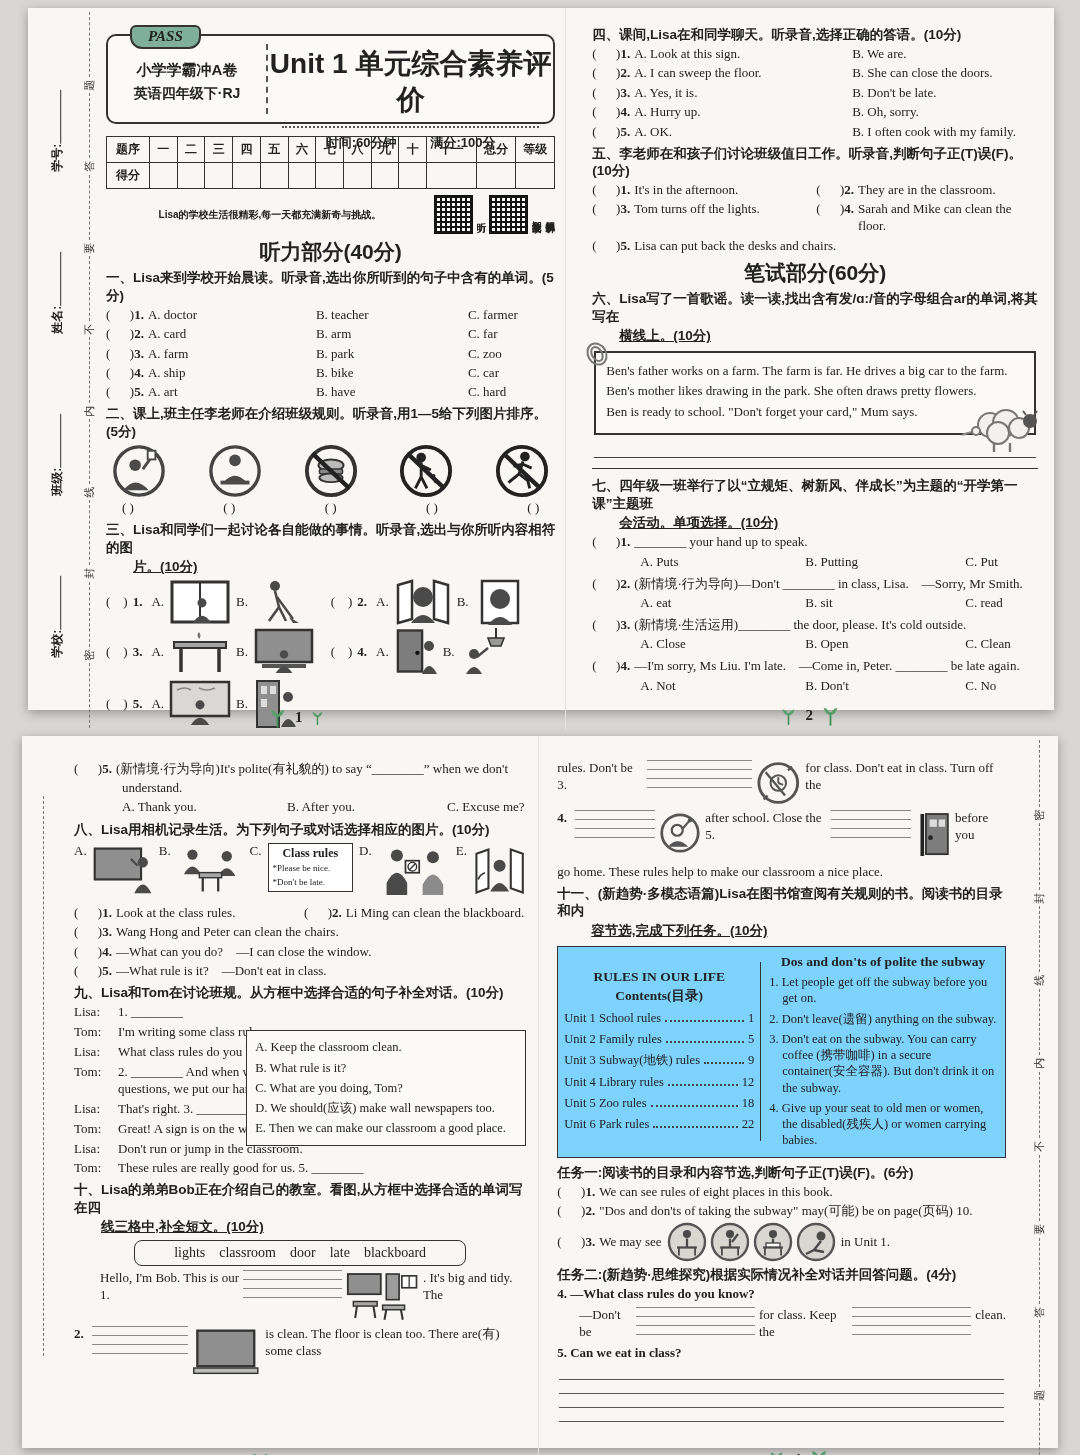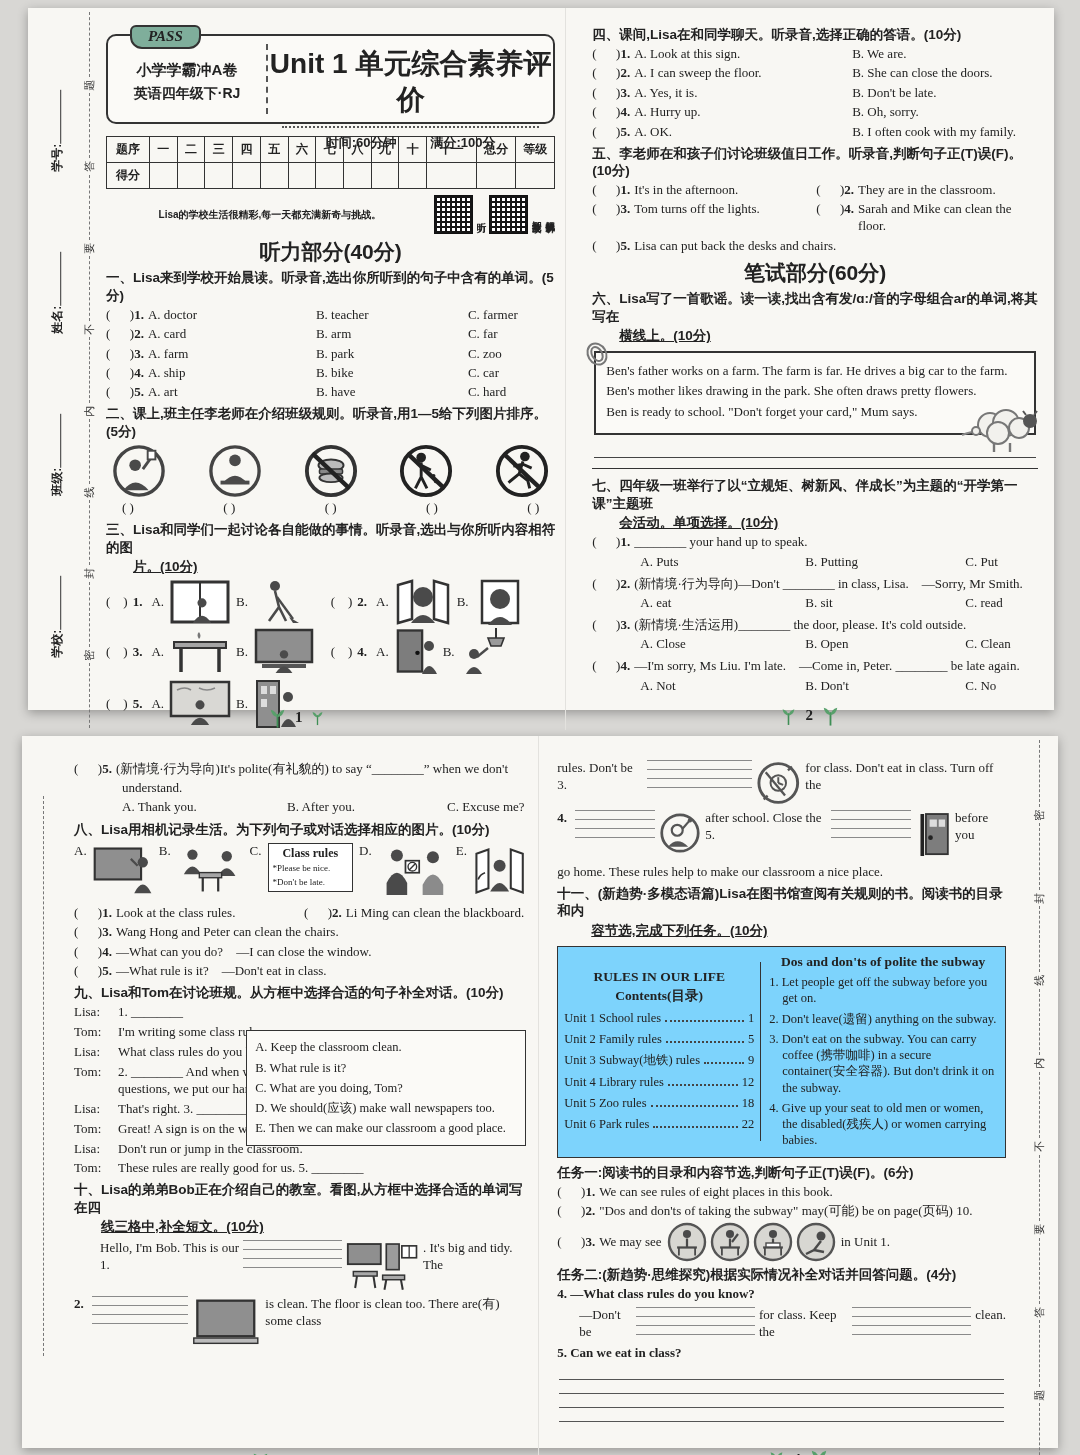--- a/index.html
+++ b/index.html
@@ -683,20 +683,21 @@
         <div>A. Keep the classroom clean.</div>
         <div>B. What rule is it?</div>
         <div>C. What are you doing, Tom?</div>
         <div>D. We should(应该) make wall newspapers too.</div>
         <div>E. Then we can make our classroom a good place.</div>
       </div>
     </div>
 
     <div class="t">十、Lisa的弟弟Bob正在介绍自己的教室。看图,从方框中选择合适的单词写在四</div>
     <div class="t2">线三格中,补全短文。(10分)</div>
+    <div class="wordbox">lights    classroom    door    late    blackboard</div>
 
     <div class="prow" style="padding-left:26px">
       <span>Hello, I'm Bob. This is our 1.</span>
       <span class="lines4"></span>
       <svg width="84" height="52" viewBox="0 0 84 52">
           <rect x="2" y="2" width="36" height="22" fill="#8f8f8f" stroke="#333" stroke-width="2"></rect>
           <rect x="44" y="2" width="14" height="28" fill="#9c9c9c" stroke="#333" stroke-width="1.8"></rect>
           <rect x="61" y="4" width="16" height="13" fill="#fff" stroke="#333" stroke-width="1.8"></rect>
           <line x1="69" y1="4" x2="69" y2="17" stroke="#333" stroke-width="1.4"></line>
           <rect x="8" y="32" width="26" height="5" fill="#a9a9a9" stroke="#333" stroke-width="1.6"></rect>

